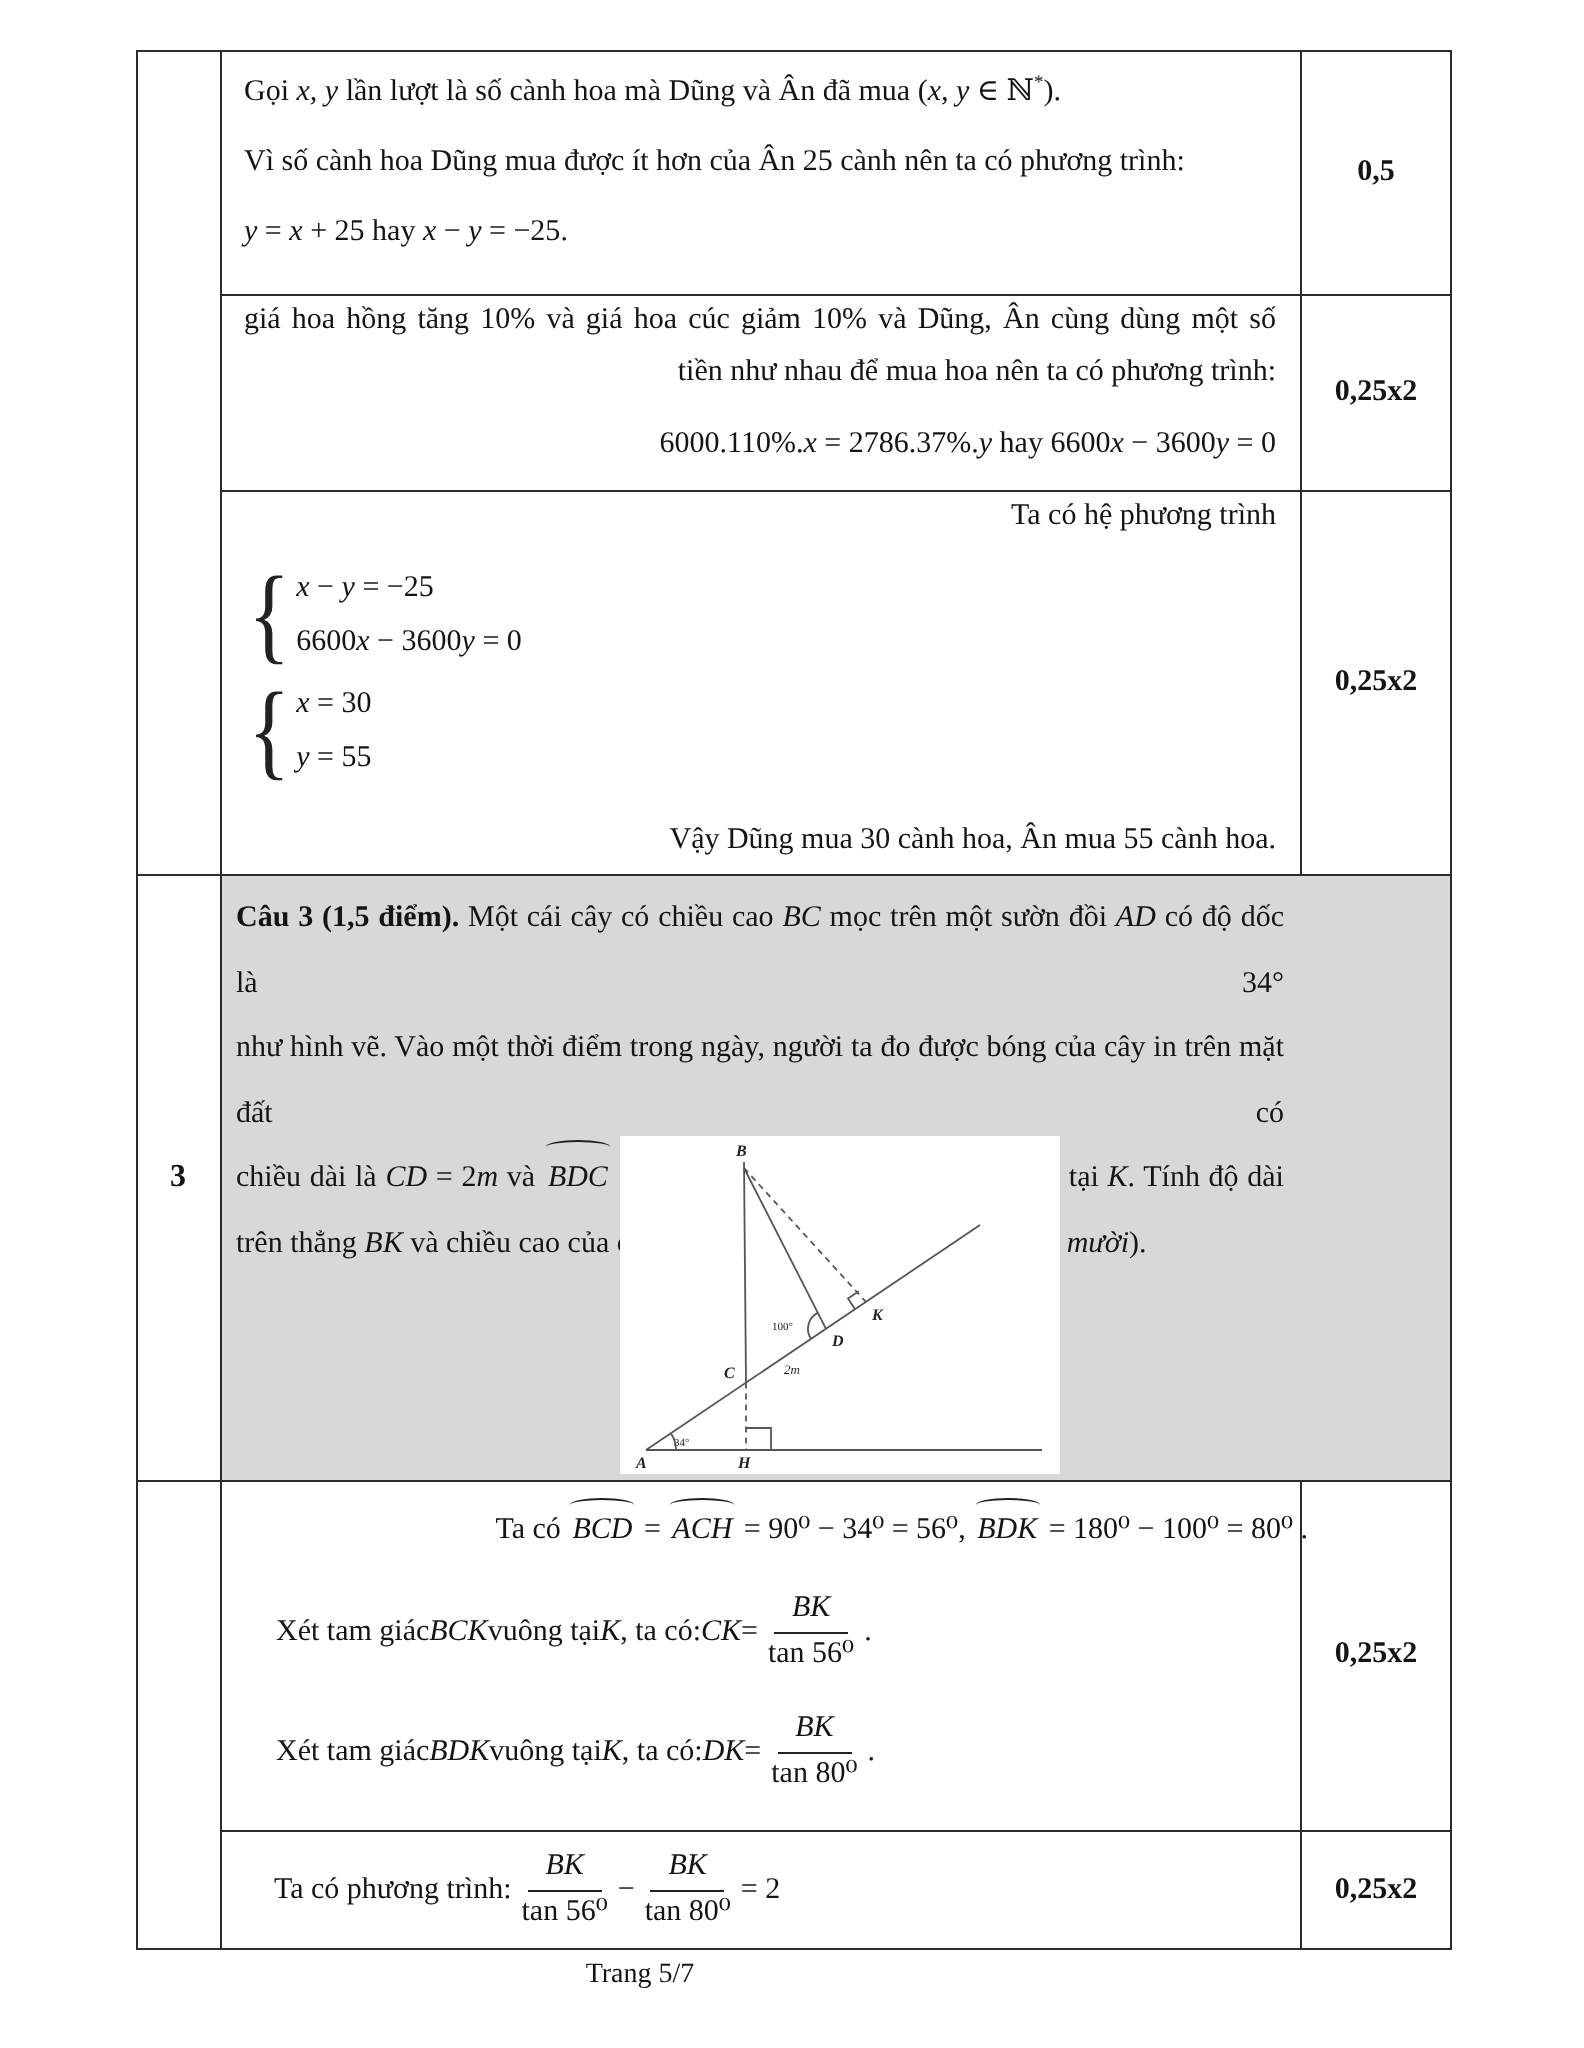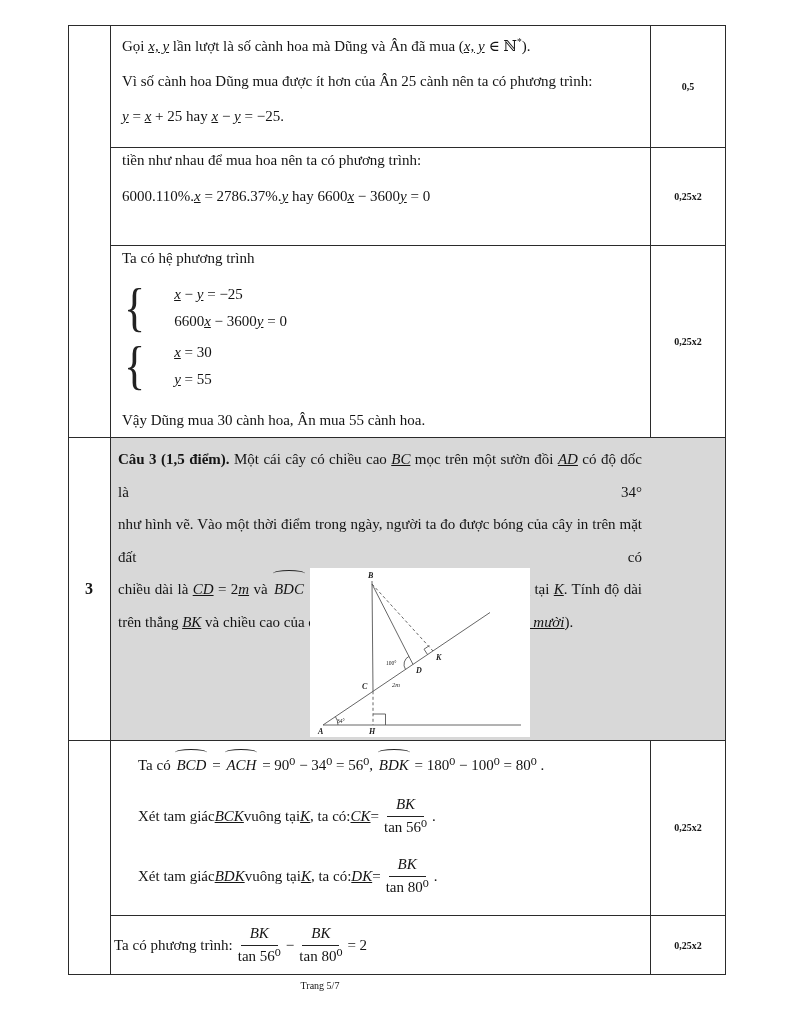--- a/index.html
+++ b/index.html
@@ -6,51 +6,51 @@
   #page{position:relative;width:792px;height:1024px;background:#fff;overflow:hidden;
         font-family:"Liberation Serif","DejaVu Serif",serif;font-size:15px;color:#141414;}
   .abs{position:absolute;}
   
   .tbl-outline{left:68px;top:25px;width:658px;height:950px;border:1.3px solid #2b2b2b;box-sizing:border-box;}
   .vline,.hline{background:#2b2b2b;}
   .gray-bg{left:110px;top:437px;width:616px;height:303px;background:#d8d8d8;}
   
   .seg{white-space:pre-wrap;}
   .rm{font-style:normal;}
-  .mi{font-style:italic;text-decoration:underline;}
+  .mi{font-style:italic;}
   .b{font-weight:bold;}
   .bi{font-weight:bold;}
   .sup{vertical-align:super;font-size:9.5px;}
   .arc{font-style:italic;position:relative;display:inline-block;padding:0 2px;font-family:Liberation Serif, serif;}
   .arc::before{content:"";position:absolute;left:1px;right:1px;top:-3.5px;height:6px;
                border-top:1.2px solid #222;border-radius:50% 50% 0 0;}
   .line35{line-height:35px;}
-  .line26{line-height:26px;}
+  .line26{line-height:26px;text-align:right;}
   .jline{display:block;text-align:justify;text-align-last:justify;}
   .pline{display:block;}
   .mathline{display:block;}
   
   .system{display:flex;align-items:center;margin-left:2px;}
   .brace{font-size:44px;line-height:46px;display:inline-block;transform:scaleY(1.22);
          transform-origin:center;font-weight:400;margin-right:3px;color:#222;}
-  .system .eqs{display:flex;flex-direction:column;margin-left:26px;}
+  .system .eqs{display:flex;flex-direction:column;}
   .system .eq{line-height:27px;}
   
   .frac{display:inline-flex;flex-direction:column;align-items:center;margin:0 5px;}
   .fnum{font-style:italic;padding:0 9px 1px 9px;border-bottom:1.1px solid #222;line-height:21px;}
   .fden{line-height:21px;font-style:normal;}
   .mflex{display:flex;align-items:center;}
   
   .pts{left:650px;top:0;width:76px;display:flex;align-items:center;justify-content:center;
-       font-weight:bold;font-size:10px;}
+       font-weight:bold;font-size:15px;}
   .qnum{left:68px;top:437px;width:42px;height:303px;display:flex;align-items:center;
         justify-content:center;font-weight:bold;font-size:16px;}
   .q3text{left:118px;top:443px;width:524px;line-height:32.5px;}
   .figure-box{left:310px;top:568px;width:220px;height:169px;background:#fff;}
-  .footer{left:0;top:980px;width:640px;text-align:center;font-size:10px;}
+  .footer{left:0;top:980px;width:640px;text-align:center;font-size:14px;}
   svg text{font-family:"Liberation Serif","DejaVu Serif",serif;fill:#222;}
 </style>
 </head>
 <body>
 
 <div id="page">
 
   <div class="abs gray-bg"></div>
 
   <div class="abs tbl-outline"></div>
@@ -64,20 +64,21 @@
   <div class="abs hline" style="left:110px;top:915px;width:616px;height:1px;"></div>
 
   <div class="abs" style="left:122px;top:25px;width:516px;">
     <span class="pline line35"><span class="seg rm">Gọi </span><span class="seg mi">x, y</span><span class="seg rm"> lần lượt là số cành hoa mà Dũng và Ân đã mua </span><span class="seg rm">(</span><span class="seg mi">x, y</span><span class="seg rm"> ∈ ℕ</span><span class="seg sup">*</span><span class="seg rm">).</span></span>
     <span class="pline line35"><span class="seg rm">Vì số cành hoa Dũng mua được ít hơn của Ân 25 cành nên ta có phương trình:</span></span>
     <span class="pline line35"><span class="seg mi">y</span><span class="seg rm"> = </span><span class="seg mi">x</span><span class="seg rm"> + 25 </span><span class="seg rm">hay </span><span class="seg mi">x</span><span class="seg rm"> − </span><span class="seg mi">y</span><span class="seg rm"> = −25</span><span class="seg rm">.</span></span>
   </div>
   <div class="abs pts" style="top:25px;height:122px;">0,5</div>
 
   <div class="abs" style="left:122px;top:147px;width:516px;">
+    <span class="jline line26"><span class="seg rm">giá hoa hồng tăng 10% và giá hoa cúc giảm 10% và Dũng, Ân cùng dùng một số</span></span>
     <span class="pline line26"><span class="seg rm">tiền như nhau để mua hoa nên ta có phương trình:</span></span>
     <span class="mathline line26" style="margin-top:10px;"><span class="seg rm">6000.110%.</span><span class="seg mi">x</span><span class="seg rm"> = 2786.37%.</span><span class="seg mi">y</span><span class="seg rm"> hay </span><span class="seg rm">6600</span><span class="seg mi">x</span><span class="seg rm"> − 3600</span><span class="seg mi">y</span><span class="seg rm"> = 0</span></span>
   </div>
   <div class="abs pts" style="top:147px;height:98px;">0,25x2</div>
 
   <div class="abs" style="left:122px;top:245px;width:516px;">
     <span class="pline line26"><span class="seg rm">Ta có hệ phương trình</span></span>
     <div class="system" style="margin-top:10px;">
       <span class="brace">{</span>
       <div class="eqs">
@@ -156,21 +157,21 @@
         <span class="rm"> = </span>
       <span class="frac">
           <span class="fnum">BK</span>
           <span class="fden">tan 80⁰</span>
         </span>
       <span class="rm">.</span>
     </div>
   </div>
   <div class="abs pts" style="top:740px;height:175px;">0,25x2</div>
 
-  <div class="abs mflex" style="left:114px;top:915px;width:516px;height:60px;text-align:center;">
+  <div class="abs mflex" style="left:137px;top:915px;width:516px;height:60px;text-align:center;">
     <span class="rm">Ta có phương trình: </span>
     <span class="frac">
         <span class="fnum">BK</span>
         <span class="fden">tan 56⁰</span>
       </span>
     <span class="rm">−</span>
     <span class="frac">
         <span class="fnum">BK</span>
         <span class="fden">tan 80⁰</span>
       </span>

